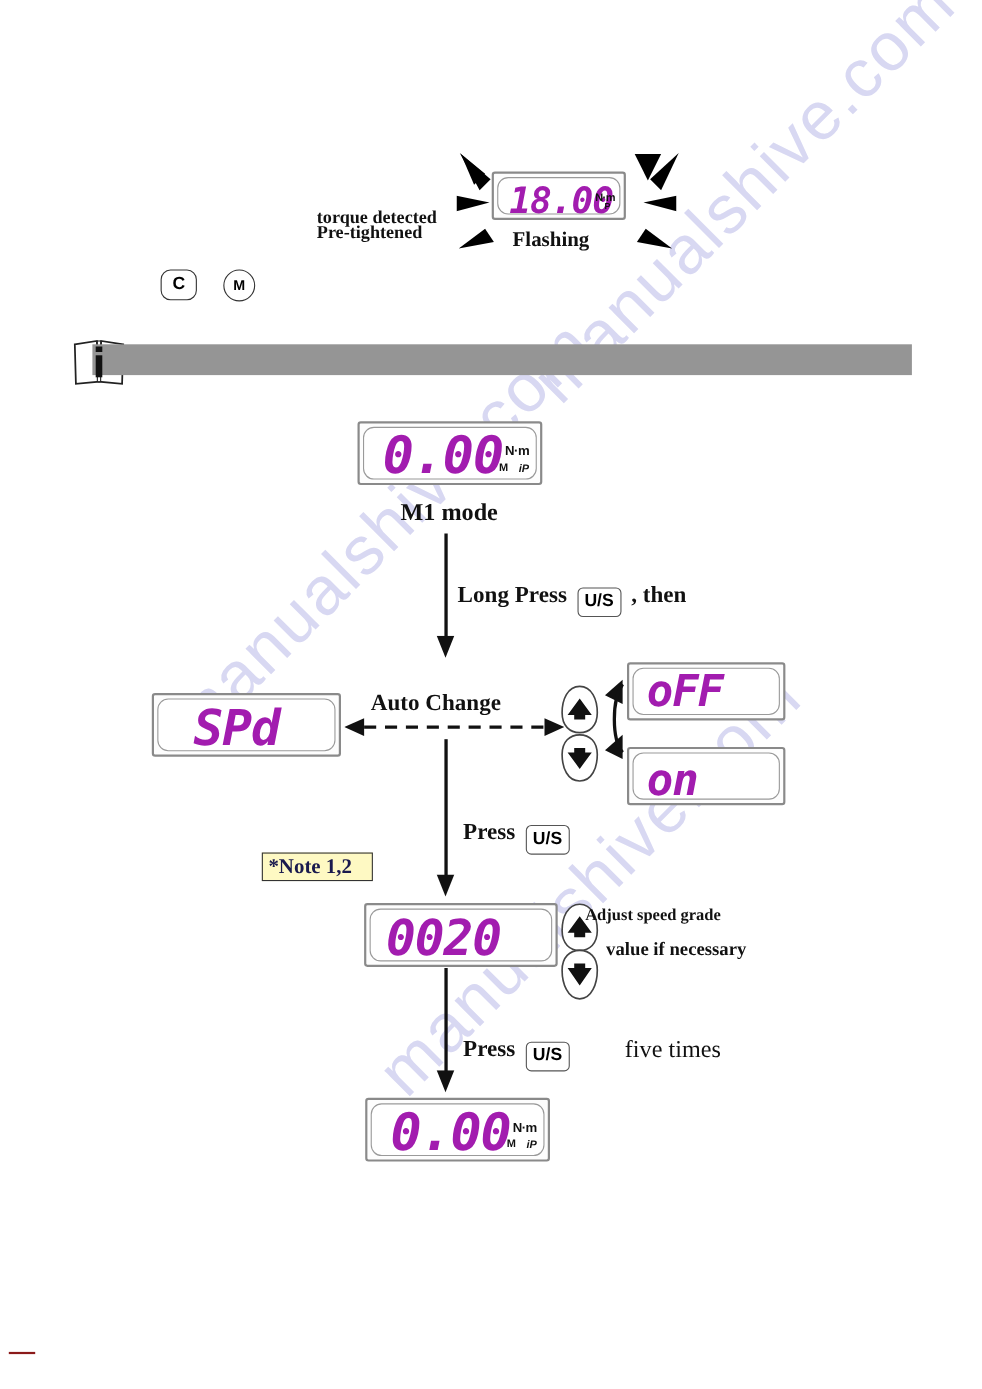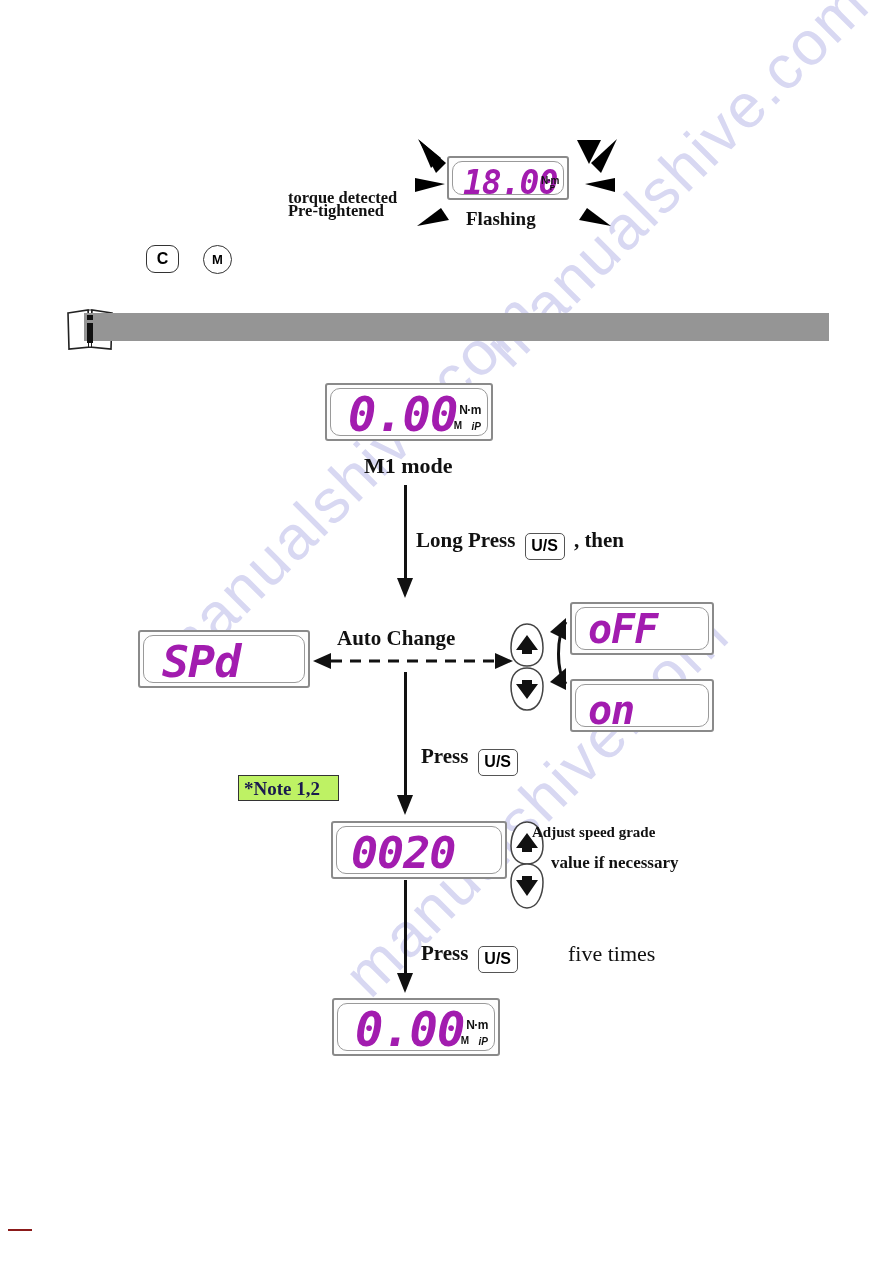--- a/index.html
+++ b/index.html
@@ -154,21 +154,21 @@
   </svg>
 
   <div class="lbl" style="left:416px;top:504px;font-size:21px;margin-top:24px;">
     <span>Long Press</span>
     <span class="key-us" style="width:38px;height:21px;font-size:16px;padding-top:4px;margin:0 4px;">U/S</span>
     <span>, then</span>
   </div>
 
   <div class="lcd" style="left:138px;top:630px;width:172px;height:58px;">
     <div class="lcd-inner">
-      <div class="seg" style="left:18px;top:-1px;font-size:45px;font-style:italic;">SPd</div>
+      <div class="seg" style="left:32px;top:-1px;font-size:45px;font-style:italic;">SPd</div>
     </div>
   </div>
 
   <div class="lbl" style="left:337px;top:626px;font-size:21px;">Auto Change</div>
 
   <svg style="position:absolute;left:313px;top:648px;" width="200" height="26">
     <polygon points="0,13 18,5 18,21" fill="#111"></polygon>
     <line x1="18" y1="13" x2="182" y2="13" stroke="#111" stroke-width="3" stroke-dasharray="11,8"></line>
     <polygon points="200,13 182,5 182,21" fill="#111"></polygon>
   </svg>
@@ -203,21 +203,21 @@
   <div class="flowline" style="left:404px;top:672px;width:2.5px;height:128px;"></div>
   <svg style="position:absolute;left:395px;top:795px;" width="20" height="22">
     <polygon points="2,0 18,0 10,20" fill="#111"></polygon>
   </svg>
 
   <div class="lbl" style="left:421px;top:744px;font-size:21px;">
     <span>Press</span>
     <span class="key-us" style="width:38px;height:21px;font-size:16px;padding-top:4px;margin:0 4px;">U/S</span>
   </div>
 
-  <div style="position:absolute;left:238px;top:775px;width:101px;height:26px;background:#bef264;border:1.5px solid #333;box-sizing:border-box;">
+  <div style="position:absolute;left:238px;top:775px;width:101px;height:26px;background:#fef9c3;border:1.5px solid #333;box-sizing:border-box;">
     <span class="lbl" style="left:5px;top:2px;font-size:19px;color:#1a1a4e;">*Note 1,2</span>
   </div>
 
   <div class="lcd" style="left:331px;top:821px;width:176px;height:58px;">
     <div class="lcd-inner">
       <div class="seg" style="left:14px;top:-1px;font-size:45px;">0020</div>
     </div>
   </div>
 
   <svg class="arrowkey" style="left:508px;top:820px;" width="38" height="46">

